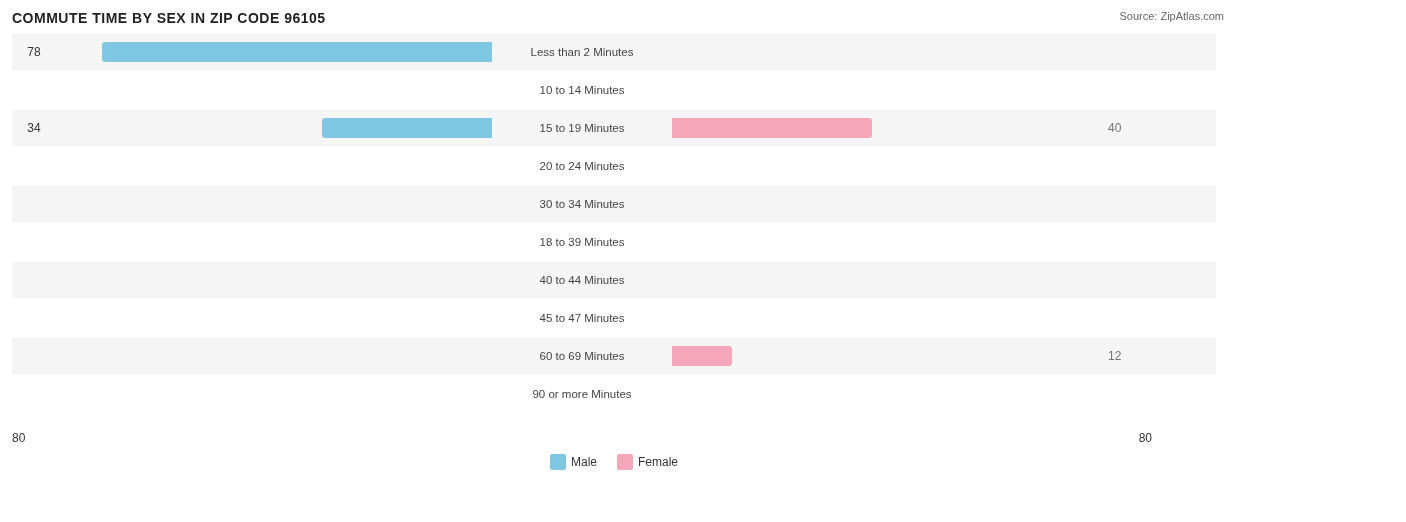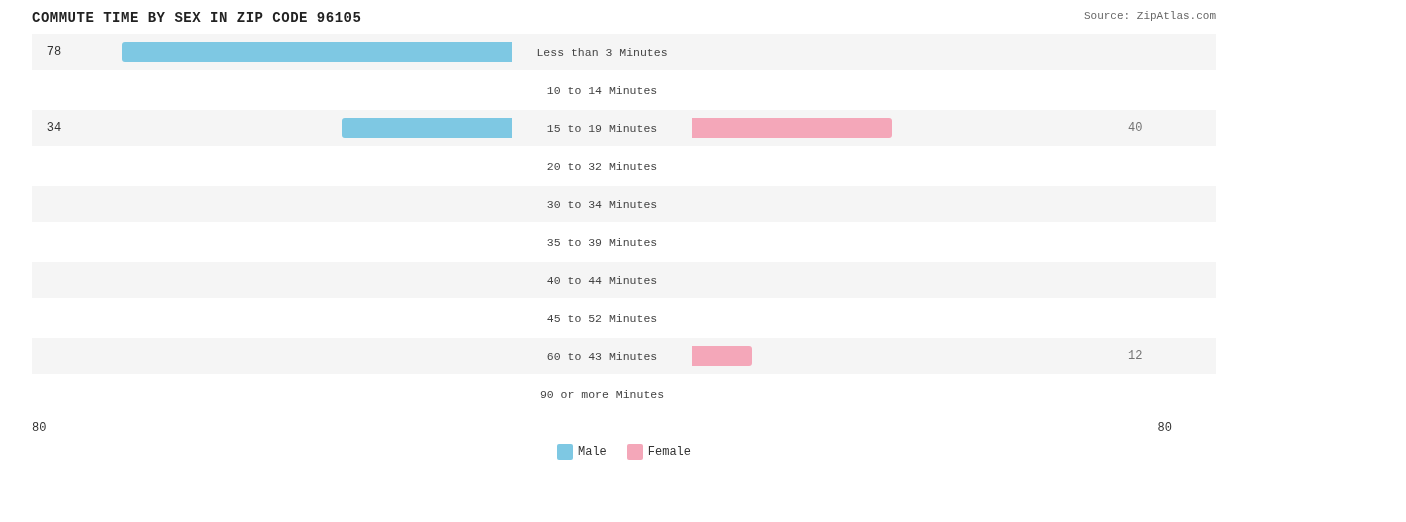--- a/index.html
+++ b/index.html
@@ -8,36 +8,35 @@
       font-family: Arial, sans-serif;
       font-size: 13px;
       color: #333;
       width: 1406px;
       height: 522px;
       overflow: hidden;
     }
     .chart-container {
       width: 1236px;
       height: 522px;
-      padding: 10px 20px 30px 32px;
+      padding: 10px 20px 30px 12px;
       position: relative;
-      font-family: Liberation Mono, monospace;
     }
     .chart-title {
       font-size: 14px;
       font-weight: bold;
       text-transform: uppercase;
       letter-spacing: 0.5px;
       margin-bottom: 8px;
       color: #222;
     }
     .source {
       position: absolute;
       top: 10px;
-      right: 20px;
+      right: 12px;
       font-size: 11px;
       color: #666;
     }
     .bars-area {
       width: 100%;
       position: relative;
     }
     .row {
       display: flex;
       align-items: center;
@@ -113,21 +112,21 @@
     }
     .legend-box {
       width: 16px;
       height: 16px;
       border-radius: 2px;
     }
     .axis-labels-row {
       display: flex;
       align-items: center;
       height: 20px;
-      margin-top: 6px;
+      margin-top: 16px;
     }
     .axis-left-val {
       width: 480px;
       text-align: left;
       font-size: 12px;
       color: #333;
     }
     .axis-right-val {
       width: 480px;
       text-align: right;
@@ -142,21 +141,21 @@
 <div class="chart-container">
   <div class="chart-title">COMMUTE TIME BY SEX IN ZIP CODE 96105</div>
   <div class="source">Source: ZipAtlas.com</div>
 
   <div class="bars-area" id="bars-area">
   <div class="row">
       <div class="left-value">78</div>
       <div class="left-bar-container">
         <div class="left-bar" style="width:390px;"></div>
       </div>
-      <div class="label-center">Less than 3 Minutes</div>
+      <div class="label-center">Less than 2 Minutes</div>
       <div class="right-bar-container">
         <div class="right-bar" style="width:0px;"></div>
       </div>
       <div class="right-value"></div>
     </div>
       <div class="row">
       <div class="left-value"></div>
       <div class="left-bar-container">
         <div class="left-bar" style="width:0px;"></div>
       </div>
@@ -175,21 +174,21 @@
       <div class="right-bar-container">
         <div class="right-bar" style="width:200px;"></div>
       </div>
       <div class="right-value">40</div>
     </div>
       <div class="row">
       <div class="left-value"></div>
       <div class="left-bar-container">
         <div class="left-bar" style="width:0px;"></div>
       </div>
-      <div class="label-center">20 to 32 Minutes</div>
+      <div class="label-center">20 to 24 Minutes</div>
       <div class="right-bar-container">
         <div class="right-bar" style="width:0px;"></div>
       </div>
       <div class="right-value"></div>
     </div>
       <div class="row">
       <div class="left-value"></div>
       <div class="left-bar-container">
         <div class="left-bar" style="width:0px;"></div>
       </div>
@@ -197,21 +196,21 @@
       <div class="right-bar-container">
         <div class="right-bar" style="width:0px;"></div>
       </div>
       <div class="right-value"></div>
     </div>
       <div class="row">
       <div class="left-value"></div>
       <div class="left-bar-container">
         <div class="left-bar" style="width:0px;"></div>
       </div>
-      <div class="label-center">35 to 39 Minutes</div>
+      <div class="label-center">18 to 39 Minutes</div>
       <div class="right-bar-container">
         <div class="right-bar" style="width:0px;"></div>
       </div>
       <div class="right-value"></div>
     </div>
       <div class="row">
       <div class="left-value"></div>
       <div class="left-bar-container">
         <div class="left-bar" style="width:0px;"></div>
       </div>
@@ -219,32 +218,32 @@
       <div class="right-bar-container">
         <div class="right-bar" style="width:0px;"></div>
       </div>
       <div class="right-value"></div>
     </div>
       <div class="row">
       <div class="left-value"></div>
       <div class="left-bar-container">
         <div class="left-bar" style="width:0px;"></div>
       </div>
-      <div class="label-center">45 to 52 Minutes</div>
-      <div class="right-bar-container">
-        <div class="right-bar" style="width:0px;"></div>
-      </div>
-      <div class="right-value"></div>
-    </div>
-      <div class="row">
-      <div class="left-value"></div>
-      <div class="left-bar-container">
-        <div class="left-bar" style="width:0px;"></div>
-      </div>
-      <div class="label-center">60 to 43 Minutes</div>
+      <div class="label-center">45 to 47 Minutes</div>
+      <div class="right-bar-container">
+        <div class="right-bar" style="width:0px;"></div>
+      </div>
+      <div class="right-value"></div>
+    </div>
+      <div class="row">
+      <div class="left-value"></div>
+      <div class="left-bar-container">
+        <div class="left-bar" style="width:0px;"></div>
+      </div>
+      <div class="label-center">60 to 69 Minutes</div>
       <div class="right-bar-container">
         <div class="right-bar" style="width:60px;"></div>
       </div>
       <div class="right-value">12</div>
     </div>
       <div class="row">
       <div class="left-value"></div>
       <div class="left-bar-container">
         <div class="left-bar" style="width:0px;"></div>
       </div>

